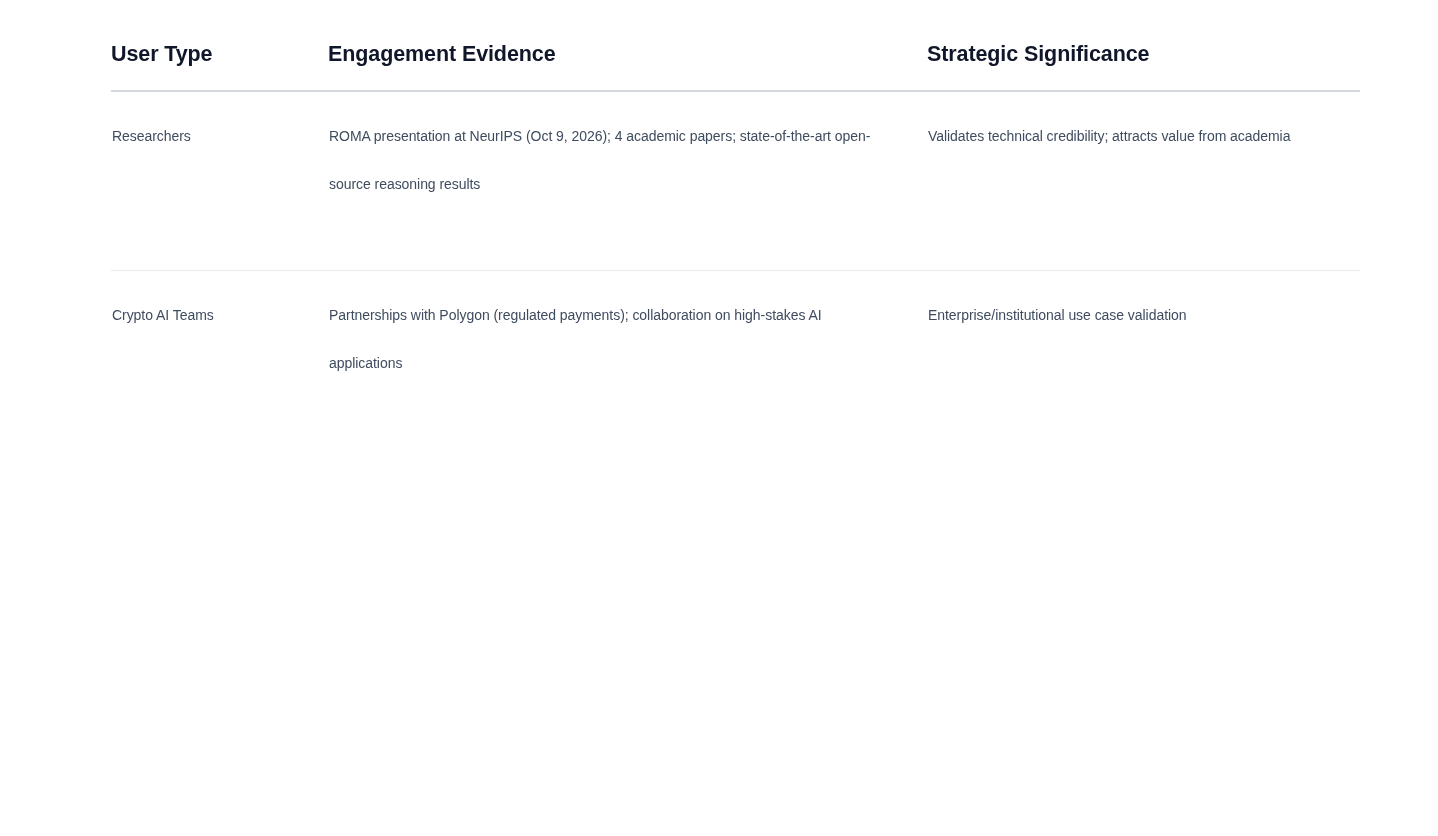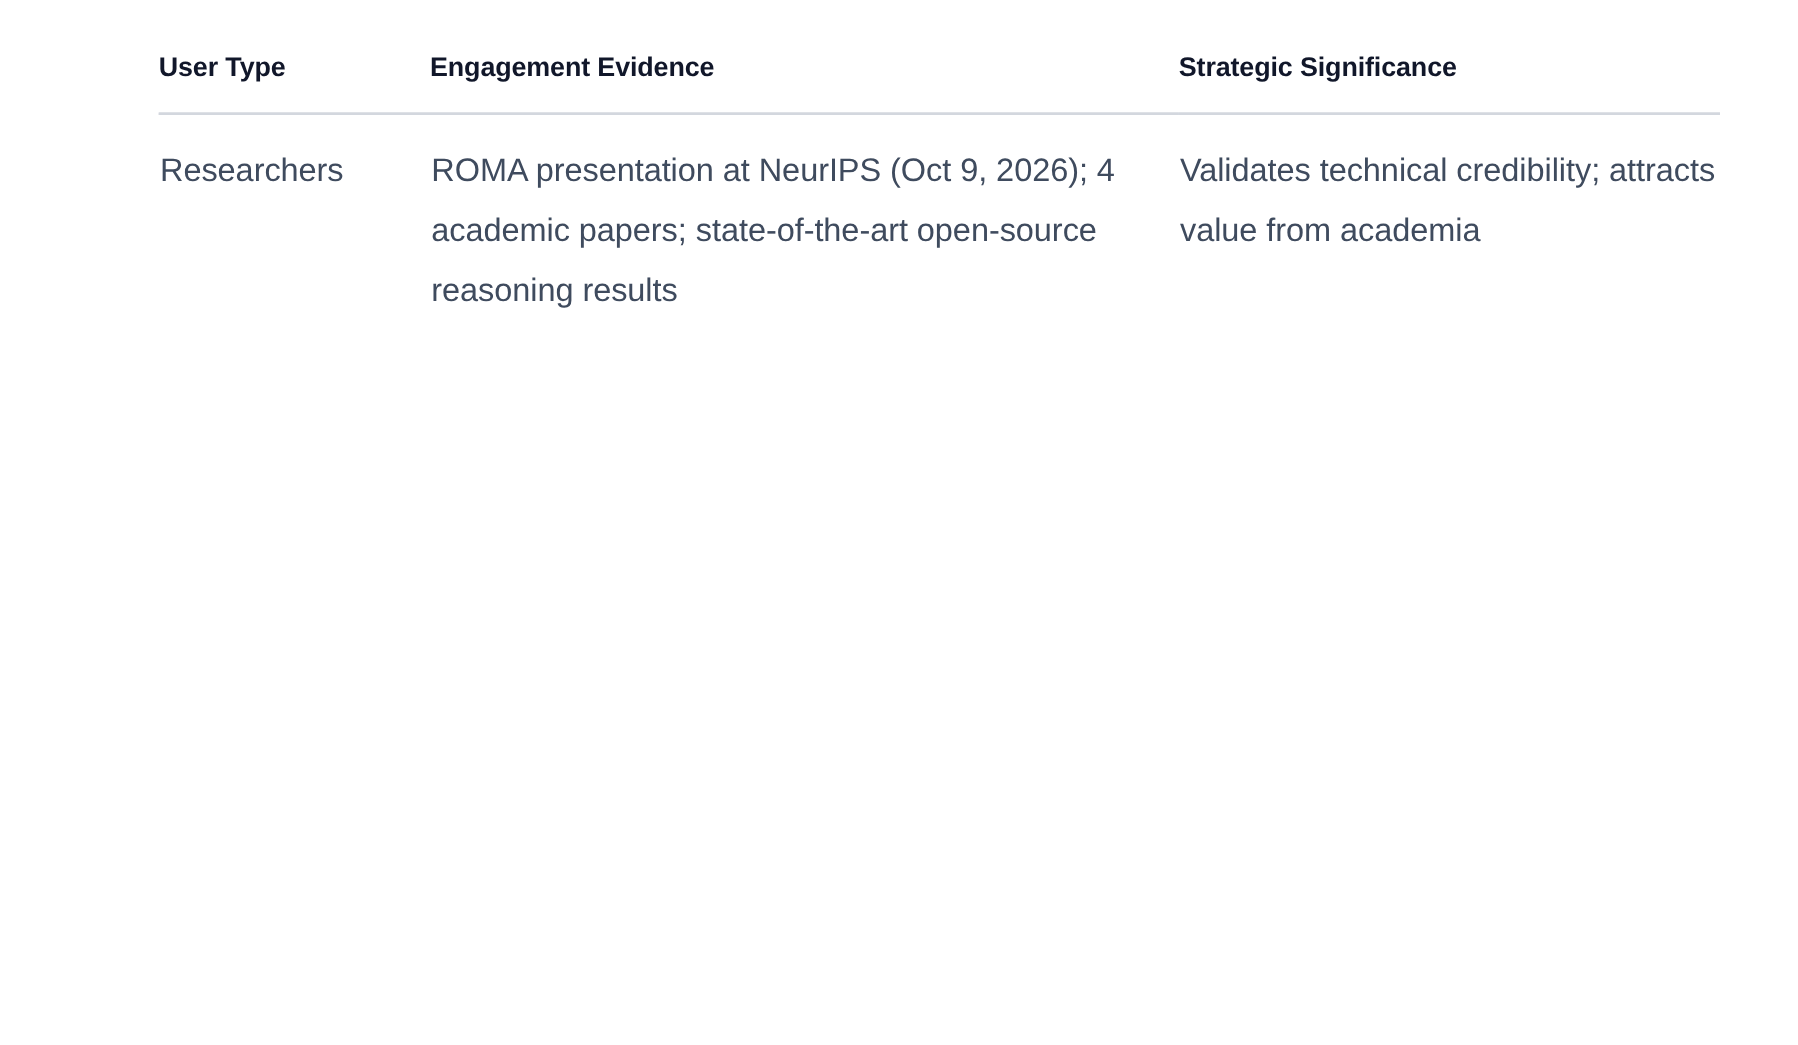--- a/index.html
+++ b/index.html
@@ -19,21 +19,21 @@
   .page {
     position: relative;
     width: 1438px;
     height: 836px;
     background: #ffffff;
     box-sizing: border-box;
   }
 
   .table-wrap {
     position: absolute;
-    left: 127px;
+    left: 111px;
     top: 0px;
     width: 1249px;
   }
 
   table.data-table {
     width: 1249px;
     border-collapse: collapse;
     table-layout: fixed;
   }
 
@@ -66,21 +66,21 @@
     padding-left: 0px;
   }
 
   
   th.col-1, td.col-1 { padding-right: 30px; }
   th.col-2, td.col-2 { padding-right: 30px; margin-left: 15px; }
   th.col-3, td.col-3 { padding-right: 0px; margin-left: 40px; }
 
   tbody td {
     vertical-align: top;
-    font-size: 26px;
+    font-size: 14px;
     font-weight: 400;
     color: #3f4b5e;
     line-height: 48px;
     letter-spacing: -0.05px;
     border-bottom: 1px solid #e8eaee;
     padding-top: 20px;
     padding-bottom: 19px;
     box-sizing: border-box;
   }
 
@@ -126,16 +126,27 @@
           <td class="col-1">
             <span class="cell-text">Researchers</span>
           </td>
           <td class="col-2">
             <span class="cell-text">ROMA presentation at NeurIPS (Oct 9, 2026); 4 academic papers; state-of-the-art open-source reasoning results</span>
           </td>
           <td class="col-3">
             <span class="cell-text">Validates technical credibility; attracts value from academia</span>
           </td>
         </tr>
+        <tr class="r4">
+          <td class="col-1">
+            <span class="cell-text">Crypto AI Teams</span>
+          </td>
+          <td class="col-2">
+            <span class="cell-text">Partnerships with Polygon (regulated payments); collaboration on high-stakes AI applications</span>
+          </td>
+          <td class="col-3">
+            <span class="cell-text">Enterprise/institutional use case validation</span>
+          </td>
+        </tr>
       </tbody>
     </table>
   </div>
 </div>
 
 </body></html>

